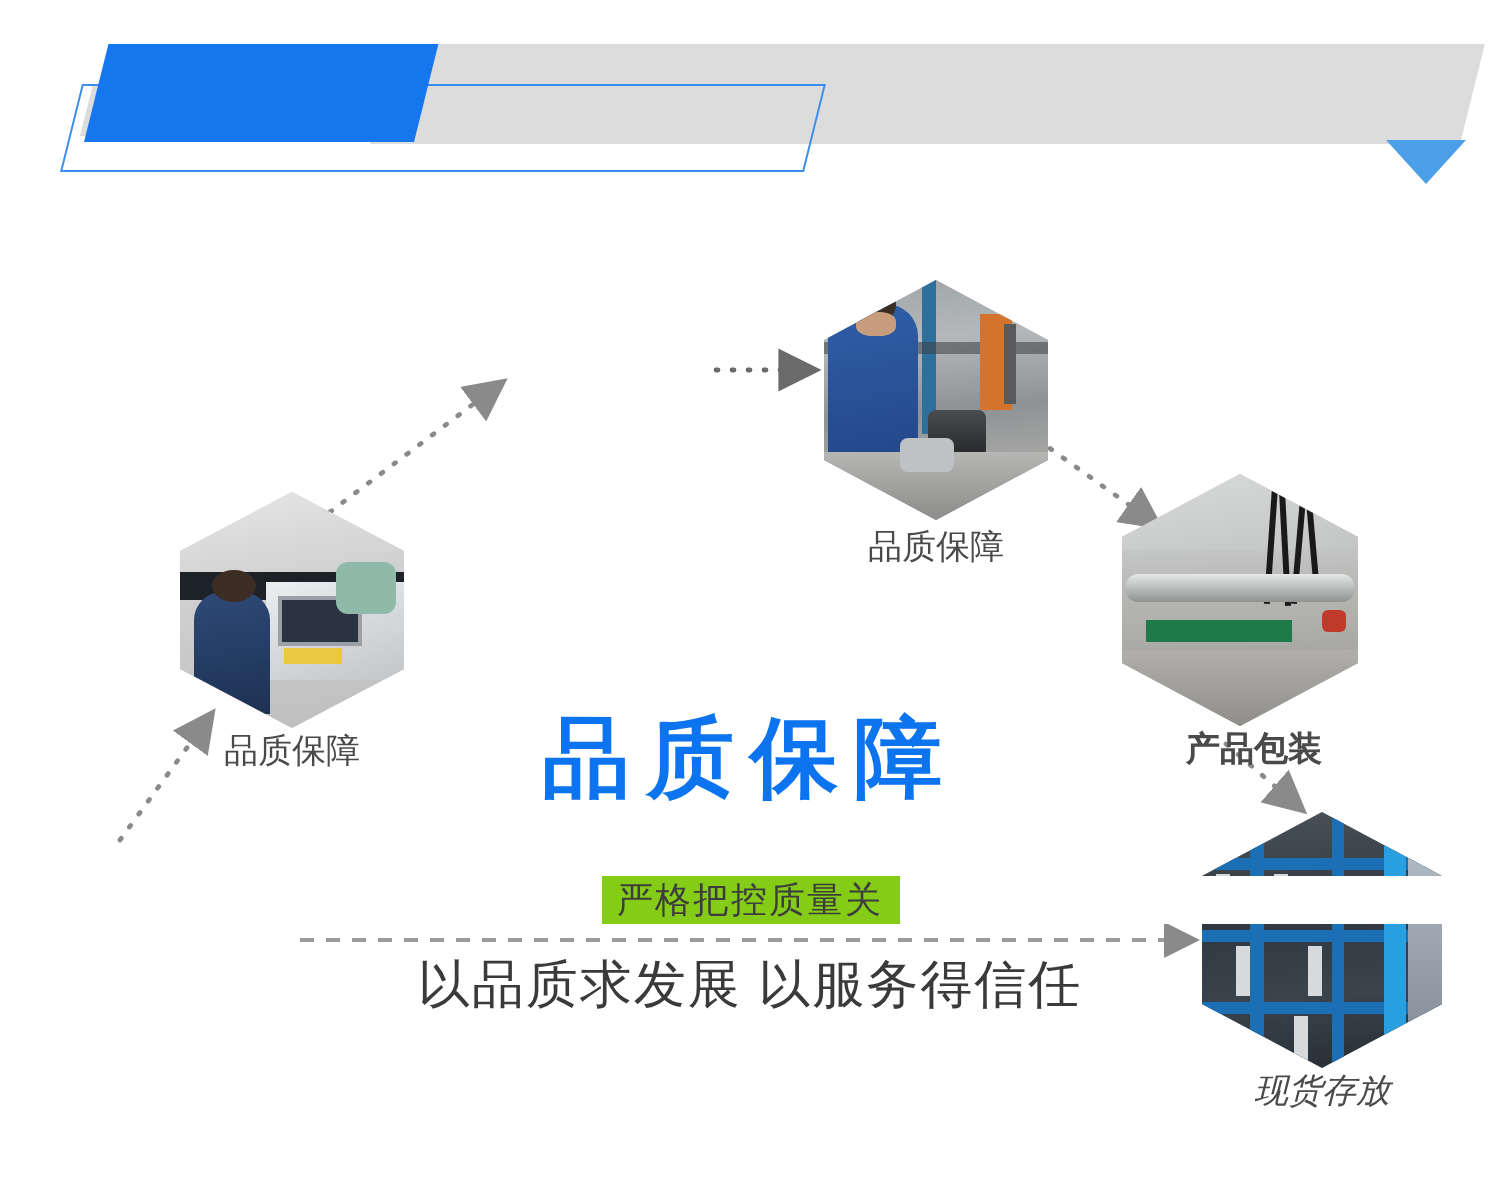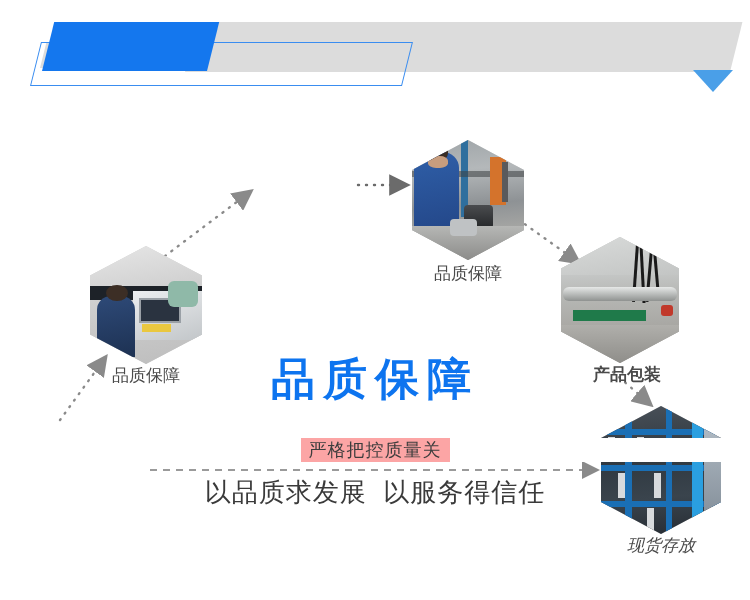--- a/index.html
+++ b/index.html
@@ -79,25 +79,25 @@
     position:absolute;left:0;top:350px;width:750px;text-align:center;
     color:#0d74ef;font-size:44px;font-weight:700;letter-spacing:8px;
     font-family:"DejaVu Sans","Liberation Sans",sans-serif;
   }
   .center-sub{
     position:absolute;left:0;top:438px;width:750px;text-align:center;
     color:#3d3d3d;font-size:18px;letter-spacing:1px;
     font-family:"DejaVu Sans","Liberation Sans",sans-serif;
     background:#fff;
   }
-  .center-sub span{background:#fca5a5;padding:0 8px;display:inline-block;}
+  .center-sub span{background:#84cc16;padding:0 8px;display:inline-block;}
   .center-slogan{
     position:absolute;left:0;top:475px;width:750px;text-align:center;
     color:#3a3a3a;font-size:26px;letter-spacing:1px;
-    font-family:Liberation Mono, monospace;
+    font-family:Liberation Sans, sans-serif;
   }
   .center-slogan span{background:#fff;padding:0 10px;display:inline-block;}
 
   svg.wires{position:absolute;left:0;top:0;width:750px;height:600px;pointer-events:none;}
 </style>
 </head>
 <body>
 
 <div class="stage">
 

